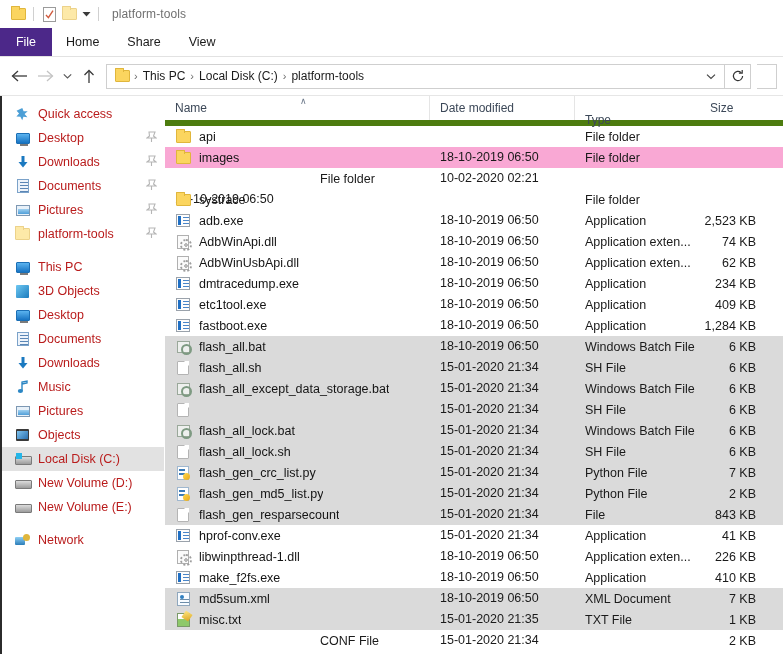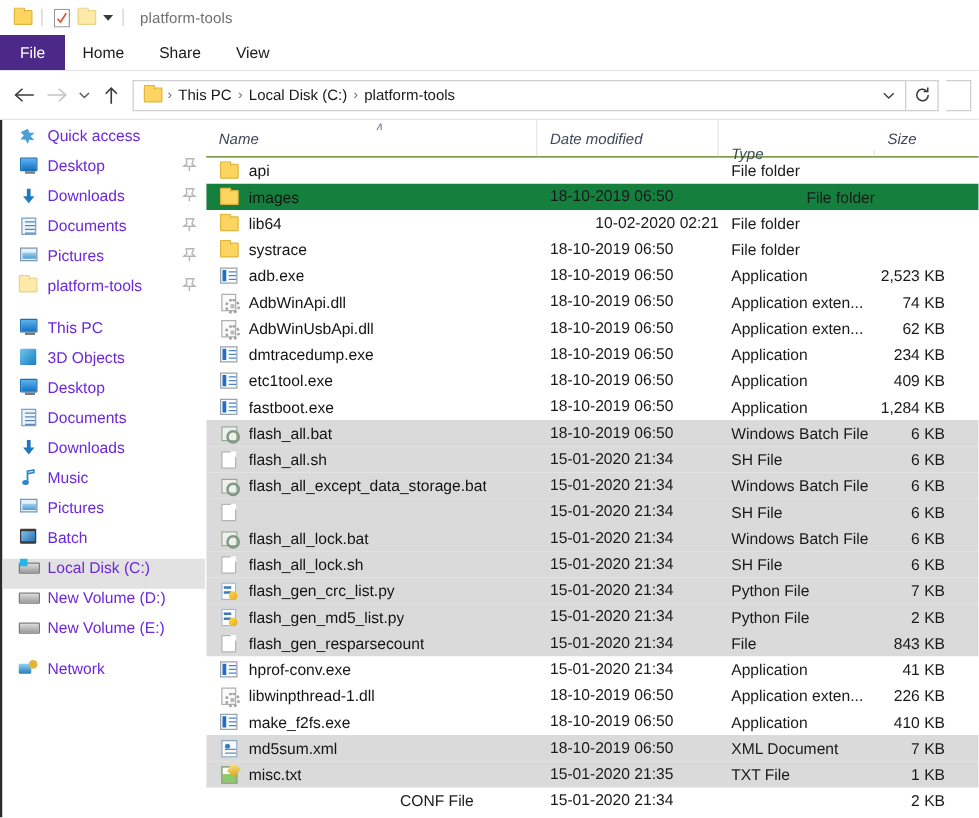--- a/index.html
+++ b/index.html
@@ -102,23 +102,23 @@
 
   
   .navpane {
     width: 163px; flex: 0 0 163px;
     background: #ffffff;
     overflow: hidden;
     padding-top: 6px;
     border-right: 1px solid #ffffff;
   }
   .navrow {
-    height: 24px; display: flex; align-items: flex-start;
+    height: 24px; display: flex; align-items: center;
     padding-left: 12px; padding-right: 6px;
-    font-size: 12.5px; color: #6d28d9; white-space: nowrap;
+    font-size: 12.5px; color: #b91c1c; white-space: nowrap;
   }
   .navrow.indent { }
   .navrow.selected { background: #e2e2e2; }
   .navrow .ni { width: 17px; flex: 0 0 17px; display: flex; align-items: center; justify-content: center; margin-right: 7px; }
   .navrow .nlabel { flex: 1 1 auto; overflow: hidden; text-overflow: ellipsis; }
   .navrow .pin { flex: 0 0 12px; margin-left: 4px; opacity: .55; }
   .navgap { height: 9px; }
 
   
   .i-monitor { width: 14px; height: 11px; background: linear-gradient(#5bb3ef,#1773c2); border: 1px solid #1b6fb5; border-radius: 1px; position: relative; }
@@ -139,23 +139,22 @@
   .i-disk { width: 15px; height: 12px; position: relative; }
   .i-disk::before { content:""; position:absolute; left:0; bottom:0; width:15px; height:7px; background: linear-gradient(#dcdcdc,#9c9c9c); border:1px solid #7a7a7a; border-radius:1px; }
   .i-disk::after { content:""; position:absolute; left:1px; top:0; width:6px; height:6px; background:#25b6e8; }
   .i-disk.plain::after { display: none; }
 
   
   .listpane { flex: 1 1 auto; min-width: 0; display: flex; flex-direction: column; background: #ffffff; }
   .colhead {
     height: 30px; flex: 0 0 30px;
     display: flex; align-items: stretch;
-    border-bottom: 1px solid #4d7c0f;
+    border-bottom: 6px solid #4d7c0f;
     position: relative;
-    font-style: italic;
   }
   .colhead .ch {
     display: flex; align-items: center;
     font-size: 12px; color: #3c4858;
     padding-left: 10px;
     border-right: 1px solid #e5e5e5;
     position: relative;
   }
   .colhead .ch:last-child { border-right: 0; }
   .ch-name { flex: 0 0 265px; }
@@ -166,21 +165,21 @@
     position: absolute; left: 135px; top: 1px;
     font-size: 9px; color: #6f7b8c; line-height: 1;
   }
 
   .rows { flex: 1 1 auto; overflow: hidden; }
   .row {
     height: 21px; display: flex; align-items: center;
     font-size: 12.5px; color: #141414;
   }
   .row.sel { background: #dadada; }
-  .row.hover { background: #15803d; text-align: right; }
+  .row.hover { background: #f9a8d4; }
   .cell-name { flex: 0 0 265px; display: flex; align-items: center; padding-left: 10px; min-width: 0; }
   .cell-name .fi { width: 16px; flex: 0 0 16px; display: flex; align-items: center; justify-content: center; margin-right: 8px; }
   .cell-name .fname { overflow: hidden; text-overflow: ellipsis; white-space: nowrap; }
   .cell-date { flex: 0 0 145px; padding-left: 10px; color: #1a1a1a; margin-top: 40px; }
   .cell-type { flex: 0 0 125px; padding-left: 10px; color: #1a1a1a; }
   .cell-size { flex: 1 1 auto; padding-right: 27px; text-align: right; color: #1a1a1a; }
   .ic-page {
     width: 12px; height: 14px; background: #ffffff; border: 1px solid #b4b4b4;
     position: relative; border-radius: 1px;
   }
@@ -454,21 +453,21 @@
       <div class="navrow indent">
         <span class="ni">
             <span class="i-pic"></span>
           </span>
         <span class="nlabel">Pictures</span>
       </div>
       <div class="navrow indent">
         <span class="ni">
             <span class="i-vid"></span>
           </span>
-        <span class="nlabel">Batch</span>
+        <span class="nlabel">Objects</span>
       </div>
       <div class="navrow indent selected">
         <span class="ni">
             <span class="i-disk"></span>
           </span>
         <span class="nlabel">Local Disk (C:)</span>
       </div>
       <div class="navrow indent">
         <span class="ni">
             <span class="i-disk plain"></span>
@@ -525,26 +524,20 @@
               <span class="fi">
                 <span class="folder"></span>
               </span>
               <span class="fname">images</span>
             </div>
             <div class="cell-date">10-02-2020 02:21</div>
             <div class="cell-type">File folder</div>
             <div class="cell-size"></div>
           </div>
           <div class="row">
-            <div class="cell-name">
-              <span class="fi">
-                <span class="folder"></span>
-              </span>
-              <span class="fname">lib64</span>
-            </div>
             <div class="cell-date">18-10-2019 06:50</div>
             <div class="cell-type">File folder</div>
             <div class="cell-size"></div>
           </div>
           <div class="row">
             <div class="cell-name">
               <span class="fi">
                 <span class="folder"></span>
               </span>
               <span class="fname">systrace</span>

